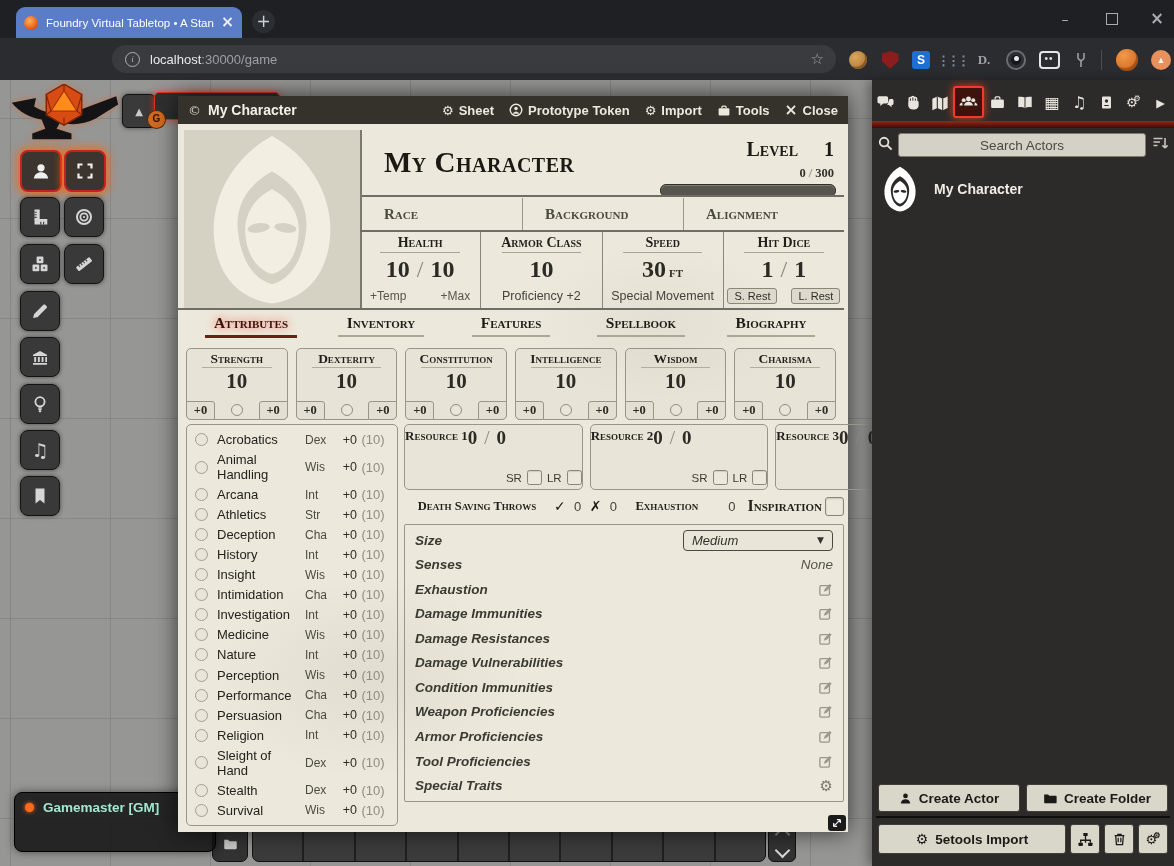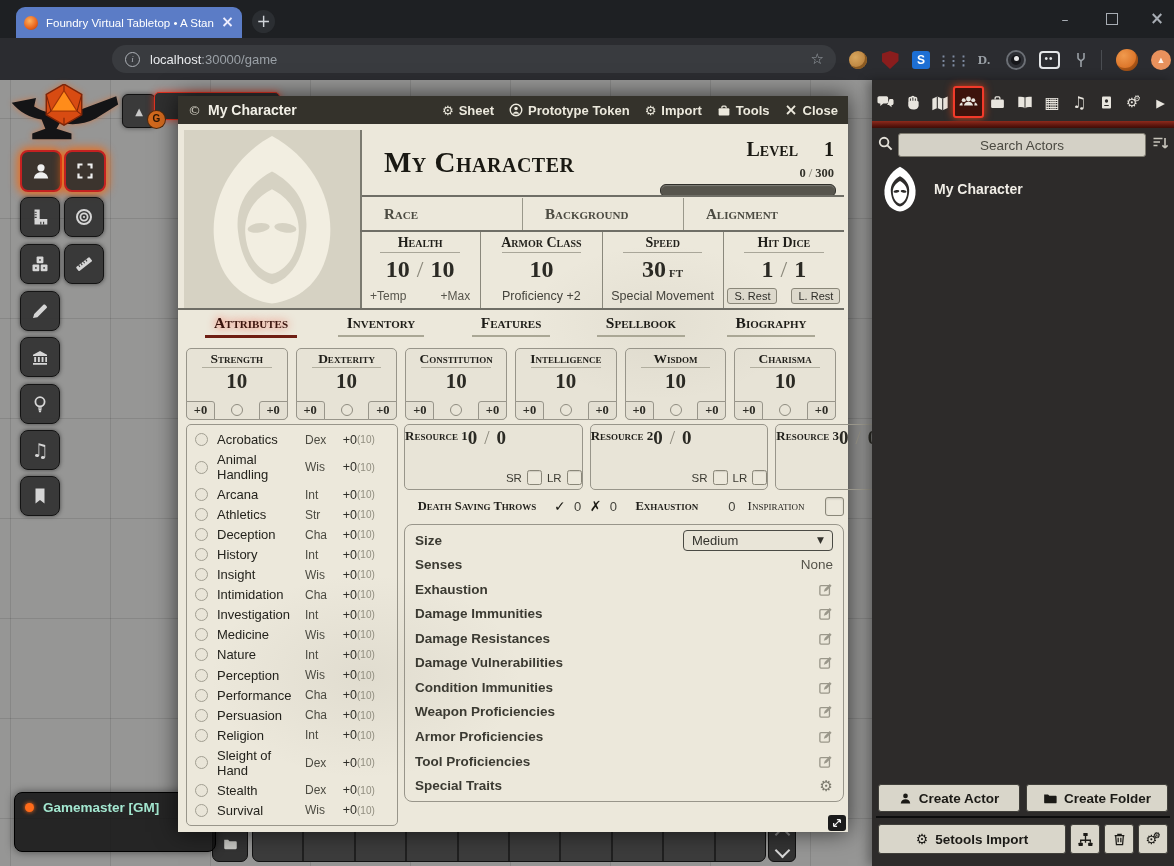--- a/index.html
+++ b/index.html
@@ -148,44 +148,44 @@
   .ab-prof{position:absolute;bottom:3px;left:50%;transform:translateX(-50%);width:10px;height:10px;
     border:1.5px solid #8f8c80;border-radius:50%;background:#e9e5d8;}
 
   #skills{left:8px;top:300px;width:212px;height:402px;border:1px solid #98958a;border-radius:5px;
     box-sizing:border-box;padding:7px 8px;display:flex;flex-direction:column;justify-content:space-between;}
   .skill{display:flex;align-items:center;}
   .skill .radio{width:11px;height:11px;border:1px solid #a29f92;border-radius:50%;background:#e9e5d8;flex:none;}
   .skill .nm{margin-left:9px;flex:1;font-size:13px;color:#24231d;}
   .skill .ab{width:28px;font-size:12px;color:#4c4b42;}
   .skill .md{width:24px;text-align:right;font-size:12.5px;color:#2e2d28;}
-  .skill .pv{width:32px;text-align:left;font-size:10px;color:#908d7f;}
+  .skill .pv{width:32px;text-align:center;font-size:13px;color:#908d7f;}
 
   #rightcol{left:226px;top:300px;width:440px;height:402px;}
   #res-row{left:0;top:0;width:440px;height:66px;display:flex;gap:7px;}
   .resbox{flex:1;border:1px solid #98958a;border-radius:5px;display:flex;flex-direction:row;align-items:flex-start;background:rgba(0,0,0,.015);}
   .box-title{font-weight:bold;font-size:13px;color:#201f1a;margin-top:3px;white-space:nowrap;}
   .box-hr{width:72%;height:1px;background:#b1ae9f;margin-top:1px;}
   .res-vals{font-weight:bold;font-size:19px;color:#2b2a24;margin-top:2px;}
   .res-vals .sl{color:#8b887b;font-weight:normal;margin:0 7px;}
   .res-foot{margin-top:auto;margin-bottom:4px;display:flex;align-items:center;gap:5px;font-size:11.5px;color:#3c3b33;}
   .cb{width:13px;height:13px;background:#ece8db;border:1px solid #8a8779;border-radius:2.5px;box-shadow:inset 0 1px 1px rgba(0,0,0,.12);}
   .init-foot{margin-top:auto;margin-bottom:5px;font-size:12.5px;color:#44433c;display:flex;gap:14px;}
 
   #death-row{left:0;top:66px;width:440px;height:32px;display:flex;align-items:center;}
   #death-row .dlab{font-weight:bold;font-size:12.5px;color:#201f1a;width:146px;text-align:center;}
   #death-row .glyph{font-size:14px;font-weight:bold;color:#1a1913;margin:0 4px;}
   #death-row .dv{font-size:13px;color:#44433c;width:16px;text-align:center;}
   #death-row .elab{font-weight:bold;font-size:12.5px;color:#201f1a;margin-left:14px;}
   #death-row .ev{font-size:13px;color:#44433c;margin-left:30px;}
-  #death-row .ilab{font-weight:normal;font-size:13px;color:#201f1a;margin-left:12px;}
+  #death-row .ilab{font-weight:bold;font-size:16px;color:#201f1a;margin-left:12px;}
   #death-row .bigcb{margin-left:auto;width:17px;height:17px;background:#ece8db;border:1px solid #8a8779;border-radius:3px;box-shadow:inset 0 1px 2px rgba(0,0,0,.15);}
 
-  #traits{left:0;top:100px;width:440px;height:278px;border:1px solid #98958a;border-radius:8px;
-    box-sizing:border-box;padding:3px 10px;display:flex;flex-direction:column;justify-content:space-around;}
+  #traits{left:0;top:100px;width:440px;height:278px;border:1px solid #98958a;border-radius:2px;
+    box-sizing:border-box;padding:3px 10px;display:flex;flex-direction:column;justify-content:space-around;font-style:italic;}
   .trow{display:flex;align-items:center;height:24px;}
   .trow .tl{font-weight:bold;font-size:13.5px;color:#3b3a32;flex:1;}
   .trow .tval{font-size:13.5px;color:#55534a;}
   .editic{color:#9a978a;}
   .gearic{color:#7b796d;font-size:15px;}
   #size-select{width:150px;height:21px;border:1.5px solid #4a4a44;border-radius:4px;background:#e9e5d8;
     display:flex;align-items:center;font-size:13px;color:#33322c;padding:0 8px;box-sizing:border-box;}
   #size-select .sel-car{margin-left:auto;font-size:9px;color:#33322c;}
 
   #resize-handle{right:2px;bottom:1px;width:18px;height:16px;background:#1b1b1b;border-radius:3px;display:flex;align-items:center;justify-content:center;}

